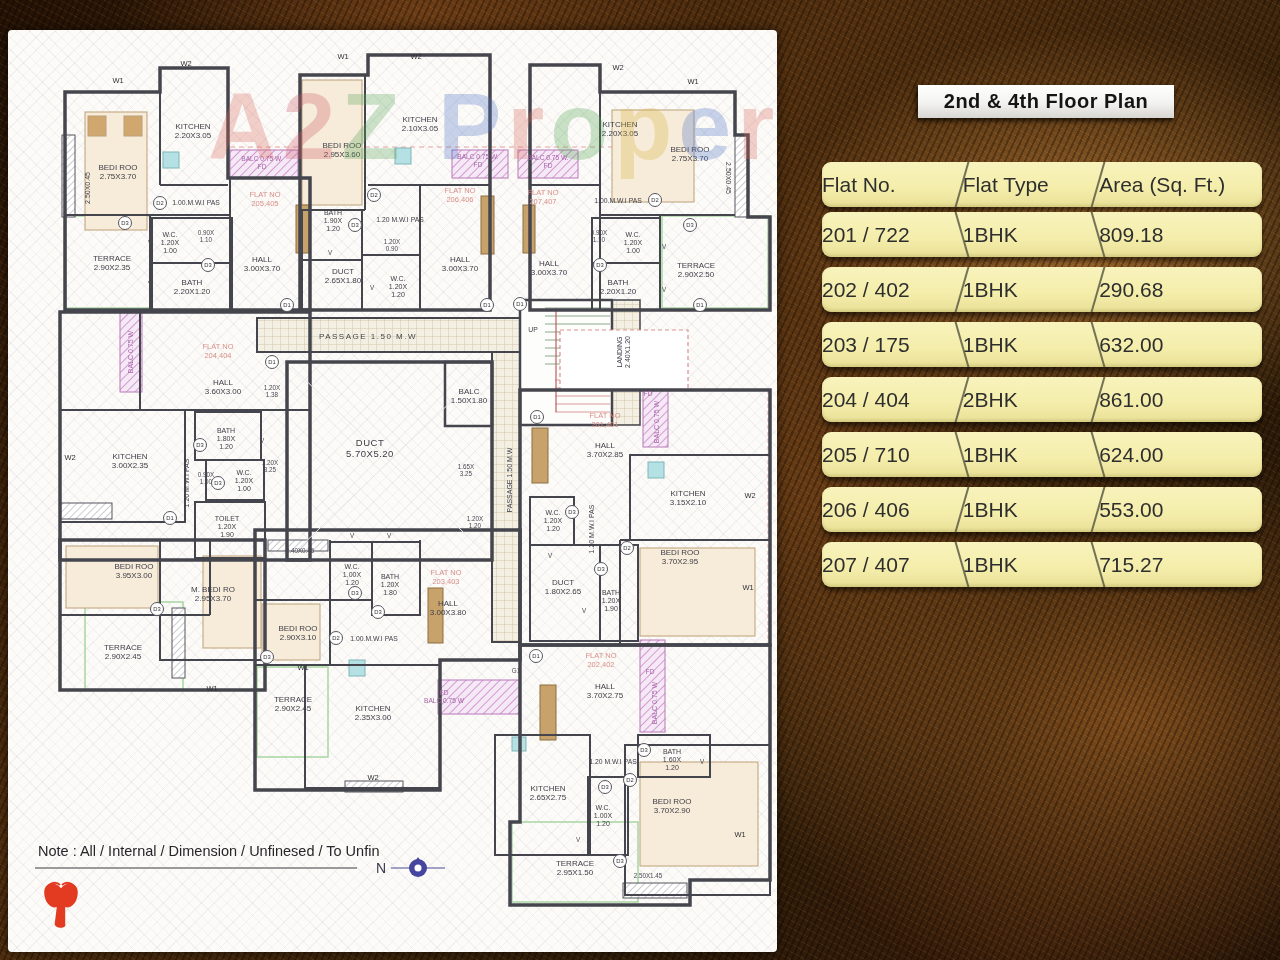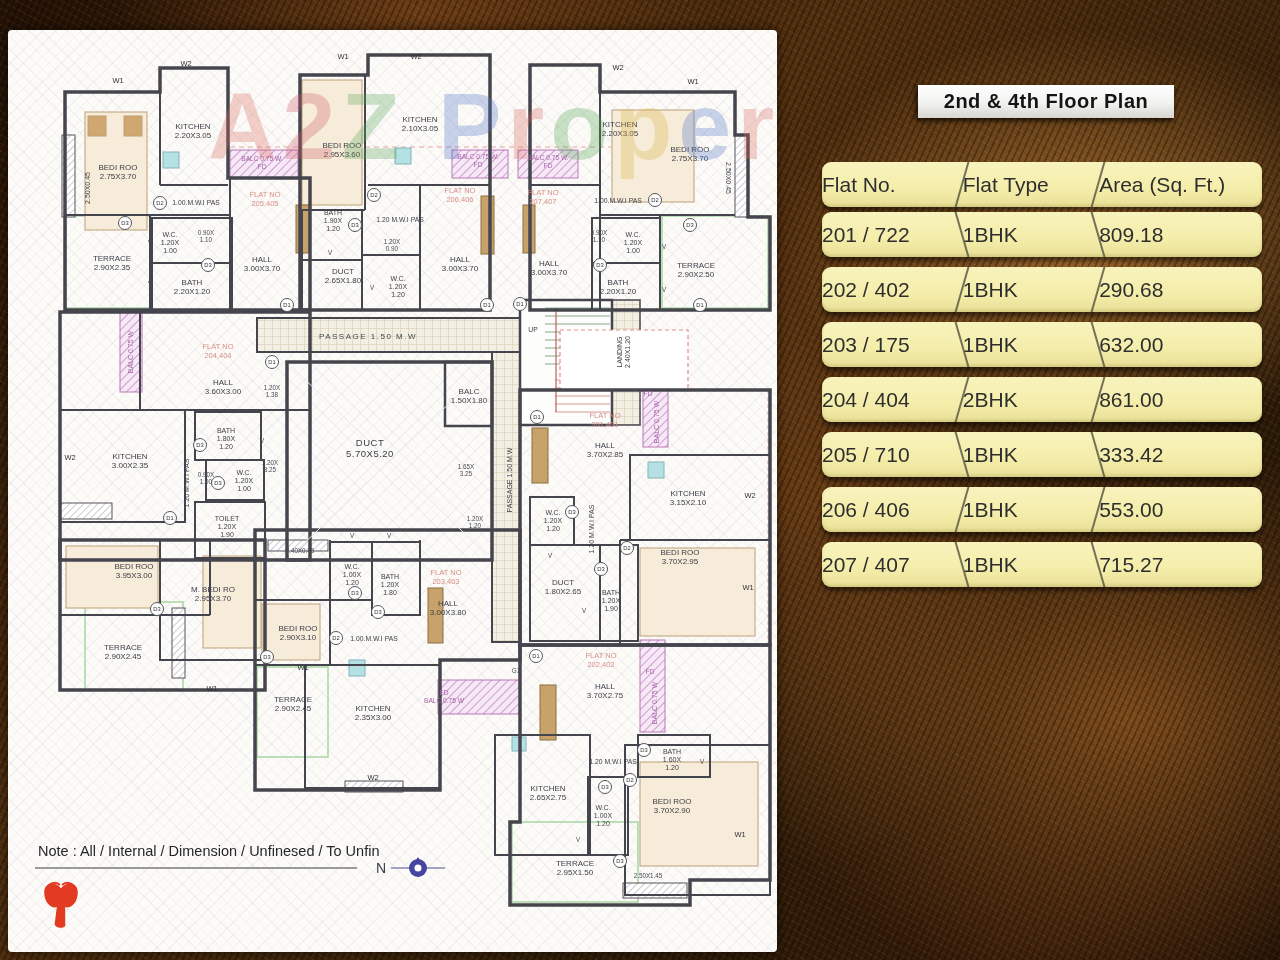--- a/index.html
+++ b/index.html
@@ -503,21 +503,21 @@
     <div class="trow" style="top: 377px;">
       <div class="tcell">204 / 404</div>
       <div class="tcell">2BHK</div>
       <div class="tcell">861.00</div>
       <div class="rowline" style="left: 31.5%; transform: rotate(16deg);"></div>
       <div class="rowline" style="left: 62.5%; transform: rotate(16deg);"></div>
     </div>
     <div class="trow" style="top: 432px;">
       <div class="tcell">205 / 710</div>
       <div class="tcell">1BHK</div>
-      <div class="tcell">333.42</div>
+      <div class="tcell">624.00</div>
       <div class="rowline" style="left: 31.5%; transform: rotate(-16deg);"></div>
       <div class="rowline" style="left: 62.5%; transform: rotate(-16deg);"></div>
     </div>
     <div class="trow" style="top: 487px;">
       <div class="tcell">206 / 406</div>
       <div class="tcell">1BHK</div>
       <div class="tcell">553.00</div>
       <div class="rowline" style="left: 31.5%; transform: rotate(16deg);"></div>
       <div class="rowline" style="left: 62.5%; transform: rotate(16deg);"></div>
     </div>

